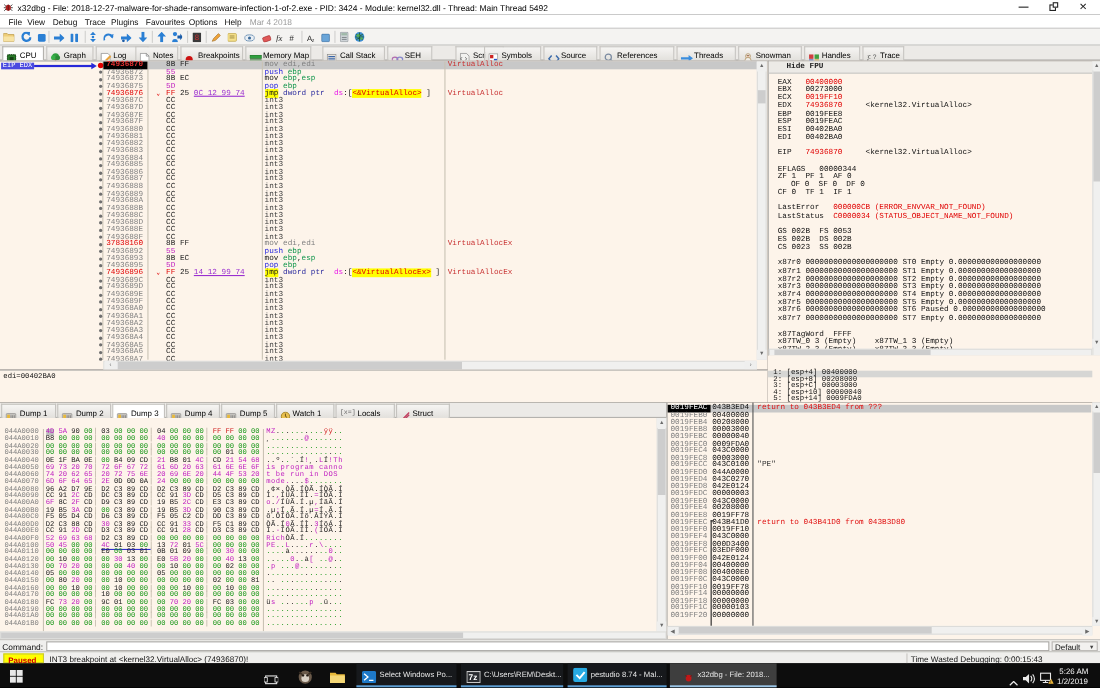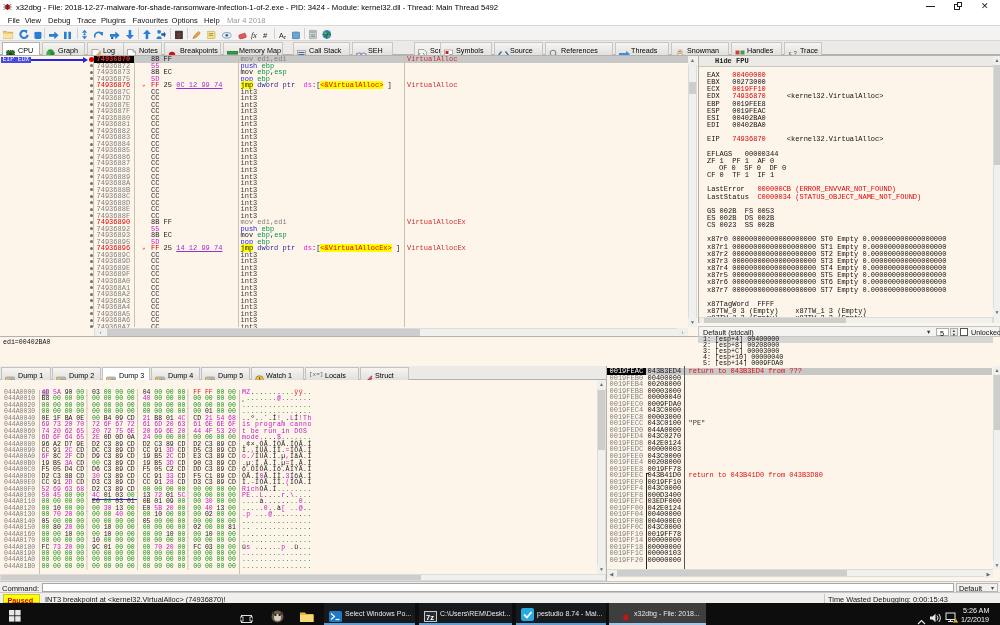--- a/index.html
+++ b/index.html
@@ -375,21 +375,21 @@
     <div class="ab mono" style="left:240.5px;top:137.13px;color:#1a1a1a"><span style="color:#3c3c3c">int3</span></div>
     <div class="ab mono" style="left:96.5px;top:143.66px;color:#7f7f7f">7493688D</div>
     <div class="ab mono" style="left:151px;top:143.66px;color:#1a1a1a">CC</div>
     <div class="ab mono" style="left:240.5px;top:143.66px;color:#1a1a1a"><span style="color:#3c3c3c">int3</span></div>
     <div class="ab mono" style="left:96.5px;top:150.19px;color:#7f7f7f">7493688E</div>
     <div class="ab mono" style="left:151px;top:150.19px;color:#1a1a1a">CC</div>
     <div class="ab mono" style="left:240.5px;top:150.19px;color:#1a1a1a"><span style="color:#3c3c3c">int3</span></div>
     <div class="ab mono" style="left:96.5px;top:156.72px;color:#7f7f7f">7493688F</div>
     <div class="ab mono" style="left:151px;top:156.72px;color:#1a1a1a">CC</div>
     <div class="ab mono" style="left:240.5px;top:156.72px;color:#1a1a1a"><span style="color:#3c3c3c">int3</span></div>
-    <div class="ab mono" style="left:96.5px;top:163.25px;color:#e00000">74936890</div>
+    <div class="ab mono" style="left:96.5px;top:163.25px;color:#e00000">37838160</div>
     <div class="ab mono" style="left:151px;top:163.25px;color:#1a1a1a">8B FF</div>
     <div class="ab mono" style="left:240.5px;top:163.25px;color:#1a1a1a"><span style="color:#808080">mov edi,edi</span></div>
     <div class="ab mono" style="left:407px;top:163.25px;color:#c83232">VirtualAllocEx</div>
     <div class="ab mono" style="left:96.5px;top:169.78px;color:#7f7f7f">74936892</div>
     <div class="ab mono" style="left:151px;top:169.78px;color:#1a1a1a"><span style="color:#c020c0">55</span></div>
     <div class="ab mono" style="left:240.5px;top:169.78px;color:#1a1a1a"><span style="color:#2424dd">push</span> <span style="color:#0d9449">ebp</span></div>
     <div class="ab mono" style="left:96.5px;top:176.31px;color:#7f7f7f">74936893</div>
     <div class="ab mono" style="left:151px;top:176.31px;color:#1a1a1a">8B EC</div>
     <div class="ab mono" style="left:240.5px;top:176.31px;color:#1a1a1a">mov <span style="color:#0d9449">ebp</span>,<span style="color:#0d9449">esp</span></div>
     <div class="ab mono" style="left:96.5px;top:182.84px;color:#7f7f7f">74936895</div>
@@ -468,43 +468,33 @@
     <div class="ab mono" style="left:8px;top:137.55px;font-size:7px;color:#111">LastStatus  <span style="color:#e00000">C0000034 (STATUS_OBJECT_NAME_NOT_FOUND)</span></div>
     <div class="ab mono" style="left:8px;top:151.85px;font-size:7px;color:#111">GS 002B  FS 0053</div>
     <div class="ab mono" style="left:8px;top:159.00px;font-size:7px;color:#111">ES 002B  DS 002B</div>
     <div class="ab mono" style="left:8px;top:166.15px;font-size:7px;color:#111">CS 0023  SS 002B</div>
     <div class="ab mono" style="left:8px;top:180.45px;font-size:7px;color:#111">x87r0 00000000000000000000 ST0 Empty 0.000000000000000000</div>
     <div class="ab mono" style="left:8px;top:187.60px;font-size:7px;color:#111">x87r1 00000000000000000000 ST1 Empty 0.000000000000000000</div>
     <div class="ab mono" style="left:8px;top:194.75px;font-size:7px;color:#111">x87r2 00000000000000000000 ST2 Empty 0.000000000000000000</div>
     <div class="ab mono" style="left:8px;top:201.90px;font-size:7px;color:#111">x87r3 00000000000000000000 ST3 Empty 0.000000000000000000</div>
     <div class="ab mono" style="left:8px;top:209.05px;font-size:7px;color:#111">x87r4 00000000000000000000 ST4 Empty 0.000000000000000000</div>
     <div class="ab mono" style="left:8px;top:216.20px;font-size:7px;color:#111">x87r5 00000000000000000000 ST5 Empty 0.000000000000000000</div>
-    <div class="ab mono" style="left:8px;top:223.35px;font-size:7px;color:#111">x87r6 00000000000000000000 ST6 Empty 0.000000000000000000</div>
+    <div class="ab mono" style="left:8px;top:223.35px;font-size:7px;color:#111">x87r6 00000000000000000000 ST6 Paused 0.000000000000000000</div>
     <div class="ab mono" style="left:8px;top:230.50px;font-size:7px;color:#111">x87r7 00000000000000000000 ST7 Empty 0.000000000000000000</div>
     <div class="ab mono" style="left:8px;top:244.80px;font-size:7px;color:#111">x87TagWord  FFFF</div>
     <div class="ab mono" style="left:8px;top:251.95px;font-size:7px;color:#111">x87TW_0 3 (Empty)    x87TW_1 3 (Empty)</div>
     <div class="ab mono" style="left:8px;top:259.10px;font-size:7px;color:#111">x87TW_2 3 (Empty)    x87TW_3 3 (Empty)</div>
     <div class="ab scrt" style="left:294px;top:0;width:8px;height:268px"></div>
     <div class="arrowbtn" style="left:294px;top:0;width:8px;height:8px">▲</div>
     <div class="arrowbtn" style="left:294px;top:252px;width:8px;height:8px">▼</div>
     <div class="ab thumb" style="left:295px;top:9px;width:6px;height:100px"></div>
     <div class="ab scrt" style="left:0;top:261px;width:294px;height:7px"></div>
     <div class="ab thumb" style="left:5px;top:262px;width:142px;height:5px"></div>
   </div>
 <div class="ab" style="left:698px;top:323px;width:302px;height:43px;background:#fdf4ea">
-    <div class="ab" style="left:0;top:3px;width:302px;height:10.5px;background:#f4f3f1;border:1px solid #c8c6c2">
-      <div class="ab sans" style="left:4px;top:1px;font-size:7.3px;color:#111">Default (stdcall)</div>
-      <div class="ab sans" style="left:228px;top:0.5px;font-size:6.5px;color:#333">▾</div>
-      <div class="ab" style="left:237px;top:0.5px;width:13px;height:8.5px;background:#fff;border:1px solid #b0aeaa">
-        <div class="ab" style="left:3px;top:0;font-size:7.3px">5</div>
-      </div>
-      <div class="ab" style="left:251px;top:0.5px;width:8px;height:8.5px;background:#ececea;border:1px solid #b0aeaa;font-size:3.8px;line-height:4.2px;text-align:center;color:#333">▲<br>▼</div>
-      <div class="ab" style="left:261px;top:0.5px;width:8px;height:8px;background:#fff;border:1px solid #555"></div>
-      <div class="ab sans" style="left:272px;top:1px;font-size:7.2px;color:#111">Unlocked</div>
-    </div>
     <div class="ab" style="left:0;top:14.2px;width:295px;height:6px;background:#d6d6d4"></div>
     <div class="ab mono" style="left:5px;top:14.00px;font-size:6.7px;line-height:5.9px;color:#111">1: [esp+4] 00400000</div>
     <div class="ab mono" style="left:5px;top:19.90px;font-size:6.7px;line-height:5.9px;color:#111">2: [esp+8] 00208000</div>
     <div class="ab mono" style="left:5px;top:25.80px;font-size:6.7px;line-height:5.9px;color:#111">3: [esp+C] 00003000</div>
     <div class="ab mono" style="left:5px;top:31.70px;font-size:6.7px;line-height:5.9px;color:#111">4: [esp+10] 00000040</div>
     <div class="ab mono" style="left:5px;top:37.60px;font-size:6.7px;line-height:5.9px;color:#111">5: [esp+14] 0009FDA0</div>
   </div>
 <div class="ab" style="left:0;top:366px;width:606px;height:14px;background:#eceae7;border-bottom:1px solid #b4b2ae">
     <div class="ab" style="left:1px;top:0.5px;width:50px;height:13px;background:linear-gradient(#f6f5f3,#e2e0dc);border:1px solid #c4c2be;border-bottom:none">
       <div class="ab" style="left:3px;top:2.5px"><svg width="10" height="8">

